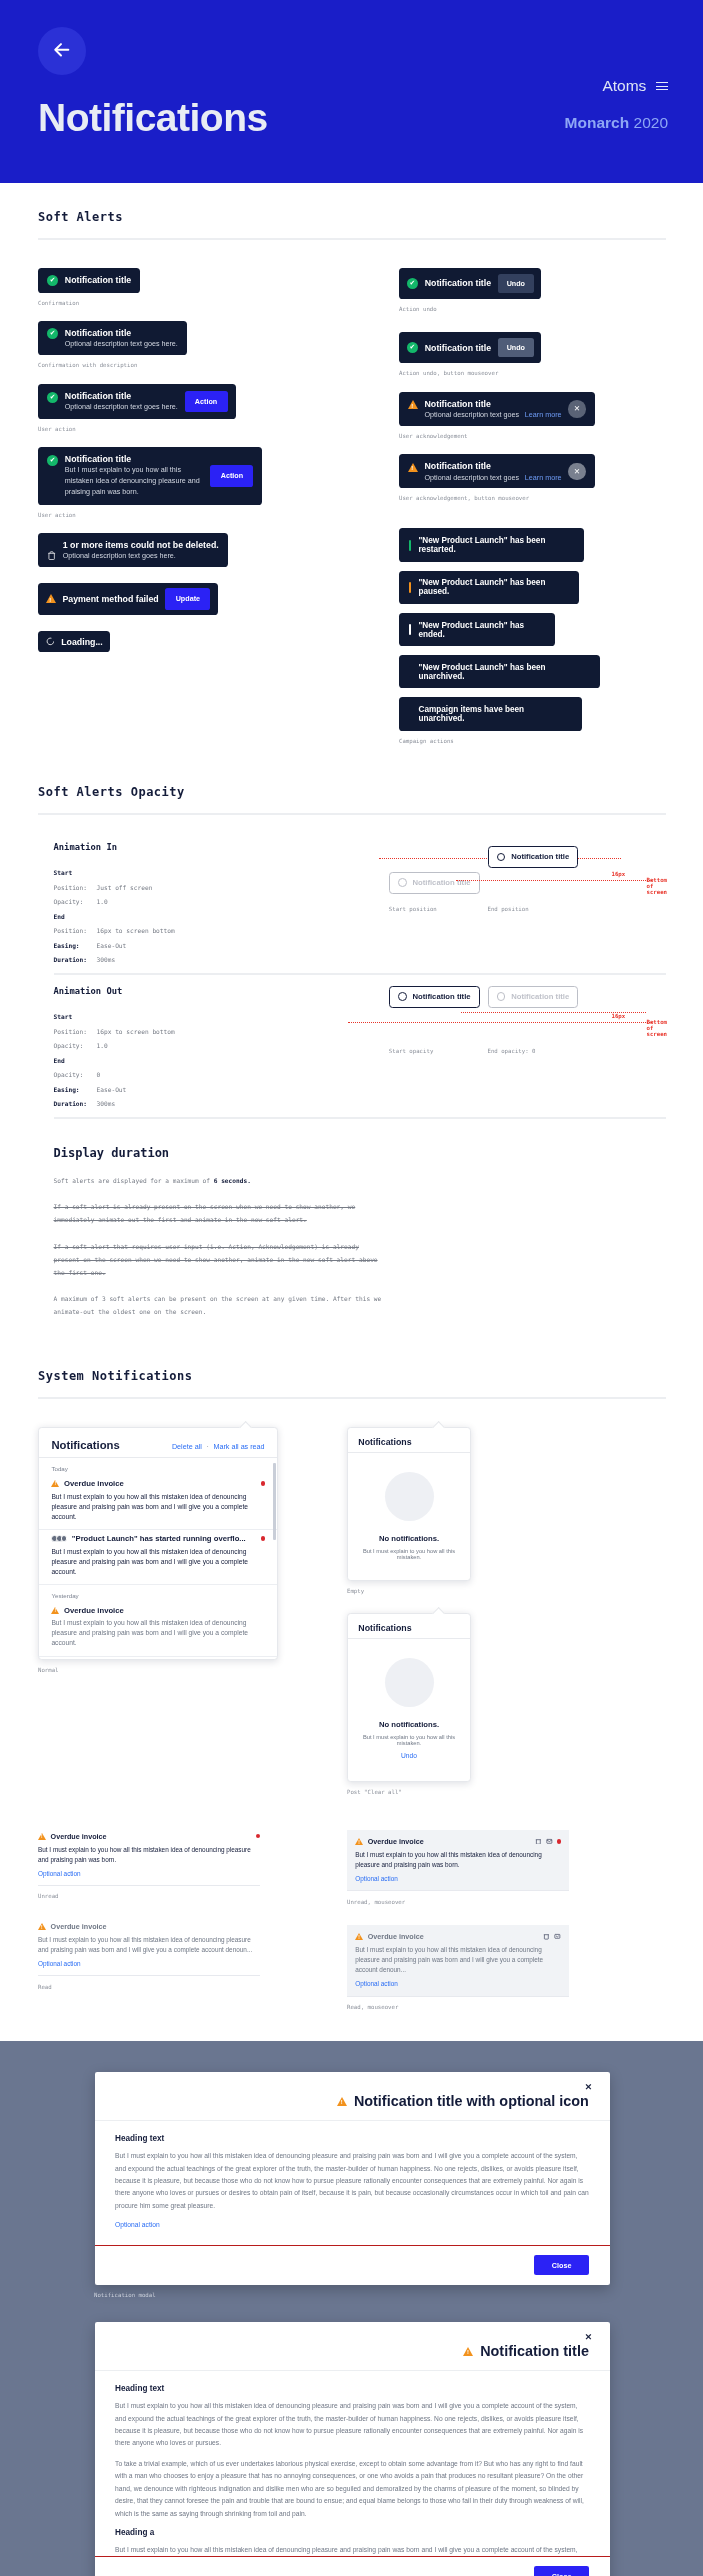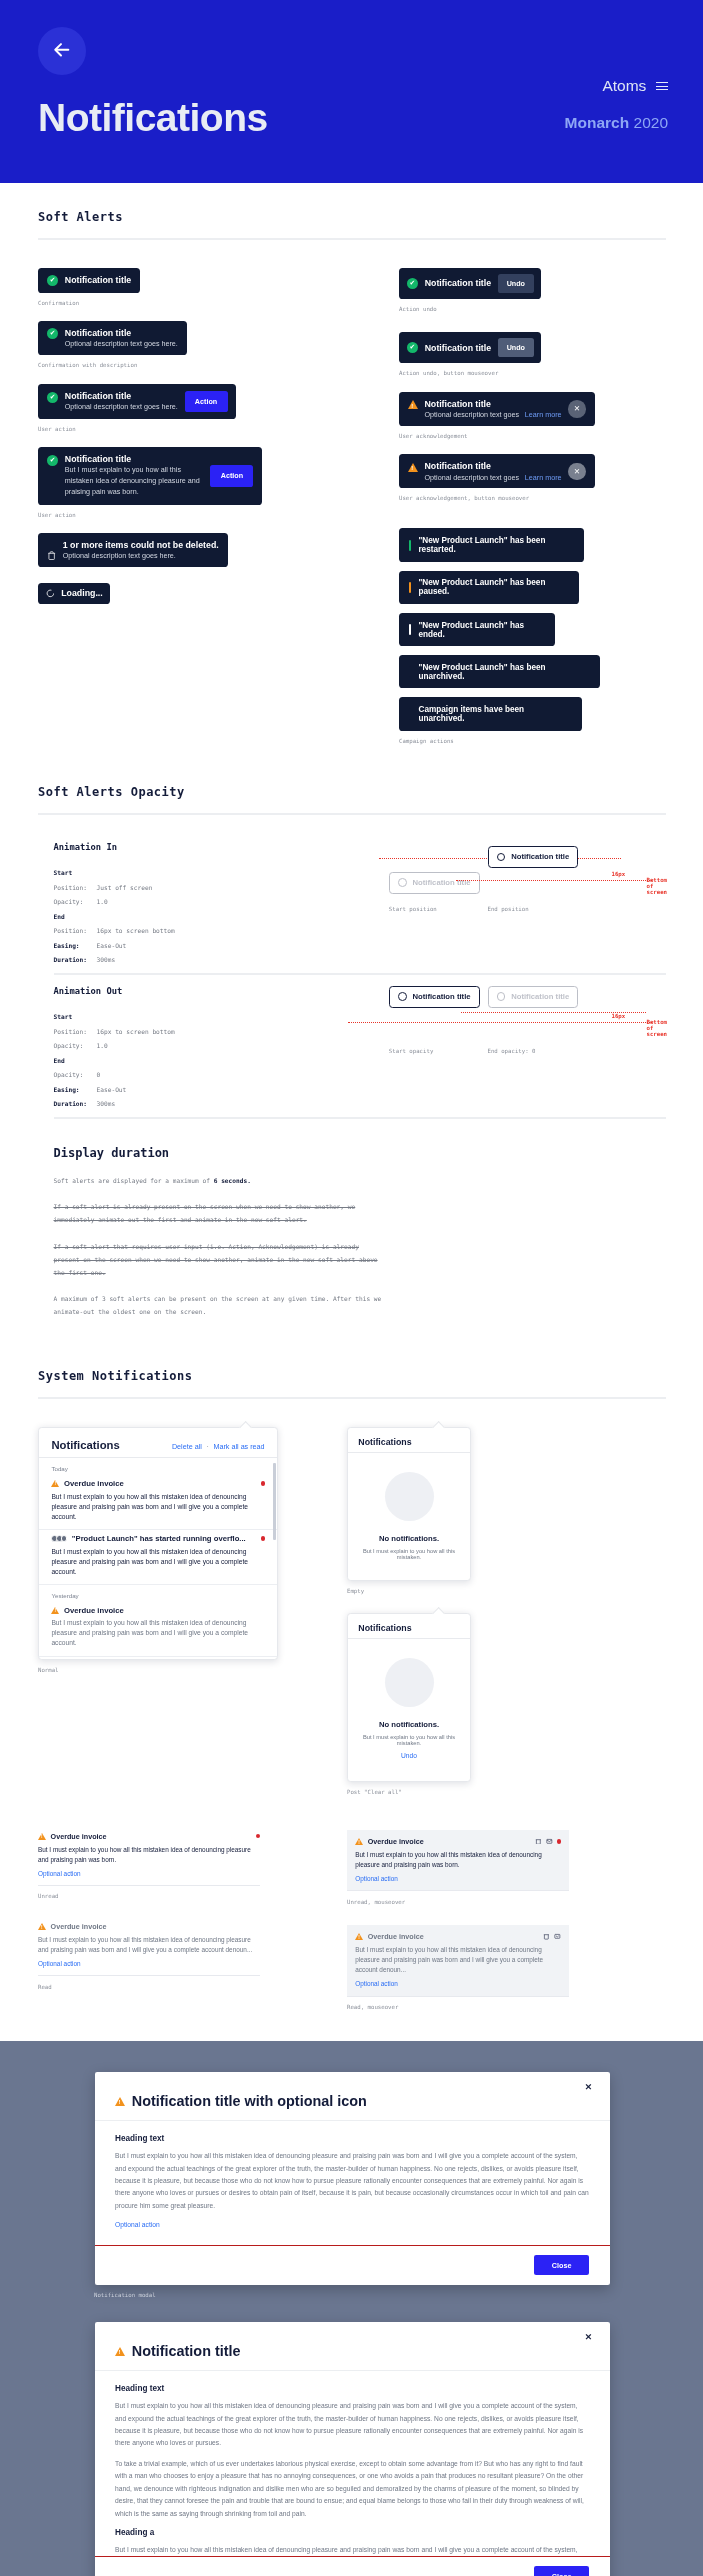--- a/index.html
+++ b/index.html
@@ -152,21 +152,21 @@
 
   
   .modal-zone { background:#6a7690; padding:31px 0 57px; margin-top:31px; }
   .modal { background:#fff; border-radius:2.1px; margin:0 auto 31px;
            box-shadow:0 4.1px 13.4px rgba(0,0,0,.22); position:relative; }
   .modal.m1 { width:515px; }
   .modal.m2 { width:515px; }
   .modal .close { position:absolute; right:11.3px; top:9.3px; font-size:8.8px; font-weight:bold;
                   cursor:pointer; color:#141c3a; background:none; border:0; }
   .modal-head { padding:21.6px 20.6px 10.3px; border-bottom:1px solid #eceef1;
-                display:flex; align-items:center; gap:6.7px; }
+                display:flex; align-items:center; gap:6.7px;justify-content:flex-end; }
   .modal-head h2 { margin:0; font-size:14.4px; font-weight:bold; }
   .modal-body { padding:13.4px 20.6px 15.5px; }
   .modal-body h4 { margin:0 0 7.2px; font-size:8.2px; font-weight:bold; }
   .modal-body p { margin:0 0 8.2px; font-size:6.7px; line-height:1.85; color:#6f7785; }
   .modal-body a.opt { font-size:6.7px; color:#2a6df4; text-decoration:none; cursor:pointer; }
   .modal-foot { border-top:1px solid #b91c1c; padding:9.3px 20.6px; display:flex;
                 justify-content:flex-end; }
   .btn-primary { background:#2b22f5; color:#fff; border:0; border-radius:2.1px;
                  padding:5.7px 17.5px; font-weight:bold; font-size:7.2px; cursor:pointer; }
   .modal-cap { font-family:"DejaVu Sans Mono","Liberation Mono",monospace; font-size:5.7px;
@@ -261,20 +261,27 @@
                 <path d="M19 6v14a2 2 0 0 1-2 2H7a2 2 0 0 1-2-2V6m3 0V4a2 2 0 0 1 2-2h4a2 2 0 0 1 2 2v2"></path>
               </svg>
           </span>
           <span class="chip-body">
             <span class="ttl">1 or more items could not be deleted.</span>
             <span class="desc">Optional description text goes here.</span>
           </span>
         </div>
       </div>
 
+      <div class="stack">
+        <div class="chip pad-sm">
+          <span class="ico ico-warn"></span>
+          <span class="ttl">Payment method failed</span>
+          <button class="btn-blue">Update</button>
+        </div>
+      </div>
 
       <div class="stack">
         <div class="chip pad-sm">
           <span class="ico" style="width:8.8px;height:8.8px;">
             <svg viewBox="0 0 24 24" fill="none" stroke="#fff" stroke-width="2.2">
                 <path d="M21 12a9 9 0 1 1-6.2-8.6"></path>
               </svg>
           </span>
           <span class="ttl">Loading...</span>
         </div>

